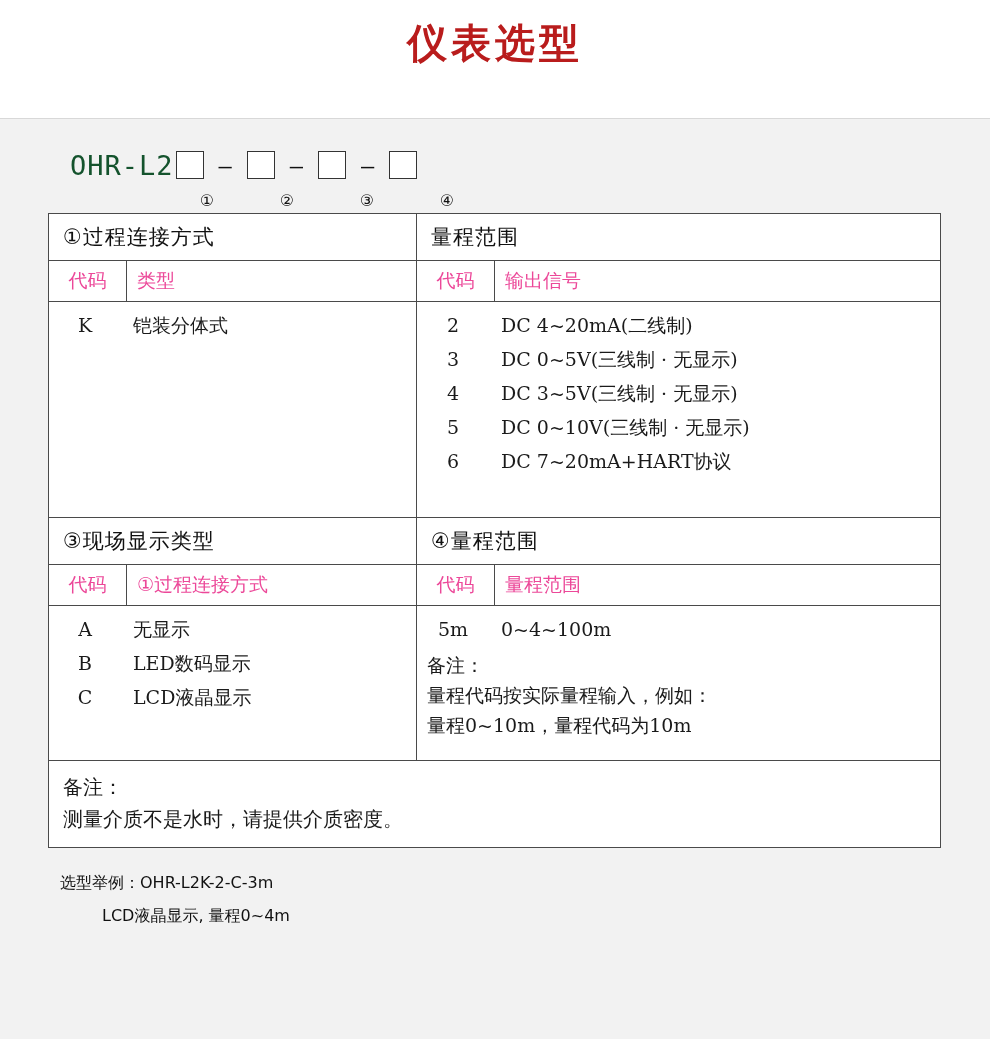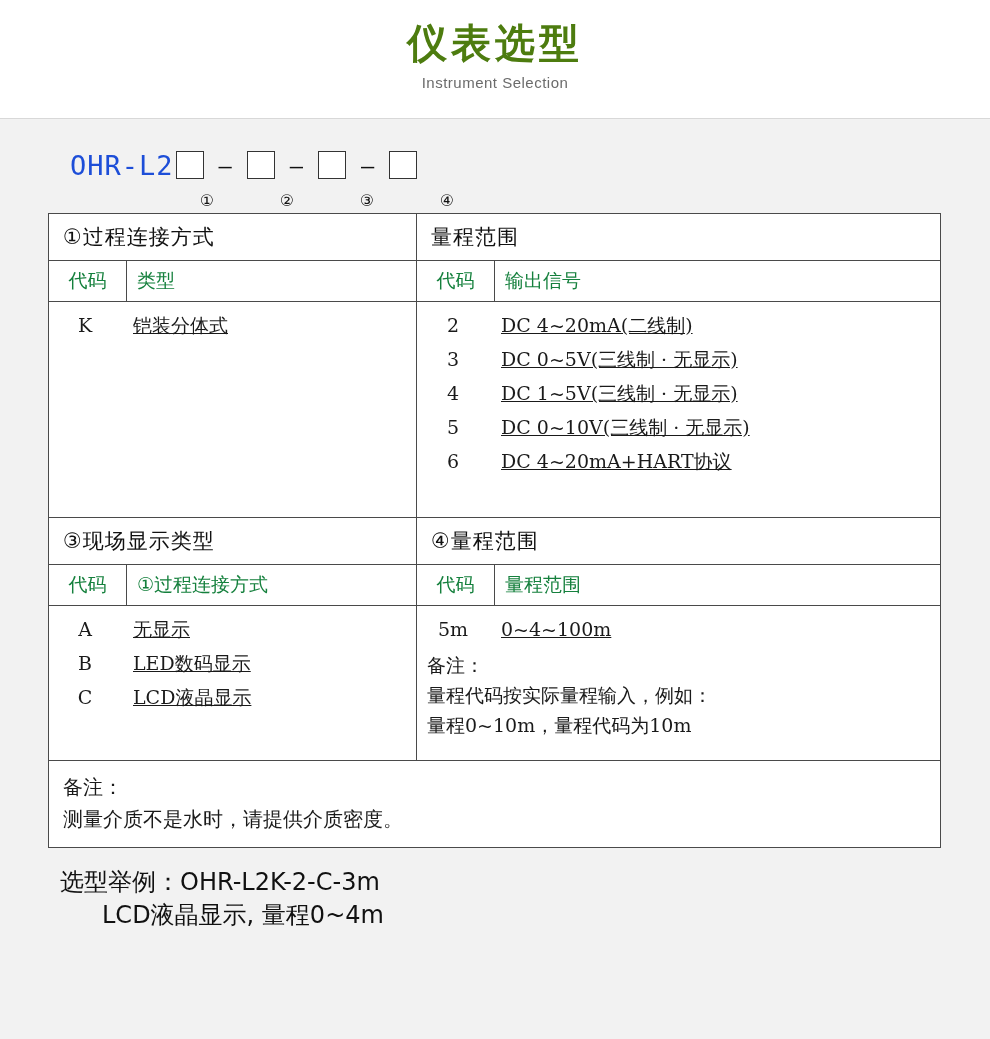--- a/index.html
+++ b/index.html
@@ -27,21 +27,21 @@
     border-bottom: 1px solid #d8d8d8;
     text-align: center;
     box-sizing: border-box;
     padding-top: 18px;
   }
   .header .title-cn {
     font-family: "DejaVu Sans", "Liberation Sans", sans-serif;
     font-size: 40px;
     font-weight: bold;
     letter-spacing: 4px;
-    color: #4d7c0f;
+    color: #b91c1c;
     line-height: 50px;
   }
   .header .title-en {
     font-family: "Liberation Sans", sans-serif;
     font-size: 15px;
     color: #6b6b6b;
     letter-spacing: 0.5px;
     margin-top: 6px;
   }
   
@@ -53,21 +53,21 @@
   }
   .code-line {
     display: flex;
     align-items: center;
     height: 40px;
   }
   .code-prefix {
     font-family: "DejaVu Sans Mono", "Liberation Mono", monospace;
     font-size: 27px;
     letter-spacing: 1px;
-    color: #1d4ed8;
+    color: #14532d;
   }
   .code-box {
     display: inline-block;
     width: 26px;
     height: 26px;
     border: 1px solid #333;
     background: #fff;
     margin: 0 2px;
   }
   .code-dash {
@@ -108,73 +108,71 @@
     font-size: 21px;
     font-weight: normal;
     padding: 9px 0 9px 14px !important;
     color: #111;
     letter-spacing: 1px;
   }
   .col-head {
     font-family: "DejaVu Sans", "Liberation Sans", sans-serif;
     font-size: 19px;
     padding: 7px 0 7px 10px !important;
-    color: #15803d;
+    color: #ec4899;
   }
   .col-head.centered { text-align: center; padding-left: 0 !important; }
   .rows-wrap { padding: 6px 0 10px 0; }
   .row-line {
     display: flex;
     line-height: 34px;
     height: 34px;
   }
   .row-code {
     width: 72px;
     text-align: center;
     flex: none;
     font-family: "DejaVu Serif", "Liberation Serif", serif;
     font-size: 19px;
   }
   .row-text {
     padding-left: 12px;
     font-family: "DejaVu Serif", "Liberation Serif", serif;
     font-size: 19px;
     white-space: nowrap;
-    text-decoration: underline;
   }
   .note-block {
     font-family: "DejaVu Serif", "Liberation Serif", serif;
     font-size: 19px;
     line-height: 30px;
     padding: 4px 8px 10px 10px;
   }
   .bottom-note {
     font-family: "DejaVu Serif", "Liberation Serif", serif;
     font-size: 20px;
     line-height: 32px;
     padding: 10px 0 12px 14px;
   }
   
   .example {
     margin: 18px 0 0 60px;
     font-family: "DejaVu Sans", "Liberation Sans", sans-serif;
-    font-size: 24px;
+    font-size: 16px;
     line-height: 33px;
     color: #111;
   }
   .example .indent { padding-left: 42px; display: block; }
 </style>
 </head>
 <body>
 
 <div class="page">
 
   <div class="header">
     <div class="title-cn">仪表选型</div>
-    <div class="title-en">Instrument Selection</div>
   </div>
 
   <div class="code-area">
     <div class="code-line">
       <span class="code-prefix">OHR-L2</span>
       <span class="code-box"></span>
       <span class="code-dash">–</span>
       <span class="code-box"></span>
       <span class="code-dash">–</span>
       <span class="code-box"></span>
@@ -224,29 +222,29 @@
           <div class="row-line">
             <div class="row-code">2</div>
             <div class="row-text">DC 4~20mA(二线制)</div>
           </div>
           <div class="row-line">
             <div class="row-code">3</div>
             <div class="row-text">DC 0~5V(三线制 · 无显示)</div>
           </div>
           <div class="row-line">
             <div class="row-code">4</div>
-            <div class="row-text">DC 1~5V(三线制 · 无显示)</div>
+            <div class="row-text">DC 3~5V(三线制 · 无显示)</div>
           </div>
           <div class="row-line">
             <div class="row-code">5</div>
             <div class="row-text">DC 0~10V(三线制 · 无显示)</div>
           </div>
           <div class="row-line">
             <div class="row-code">6</div>
-            <div class="row-text">DC 4~20mA+HART协议</div>
+            <div class="row-text">DC 7~20mA+HART协议</div>
           </div>
         </div>
       </td>
     </tr>
 
     <tr>
       <td colspan="2" class="sec-head">③现场显示类型</td>
       <td colspan="2" class="sec-head">④量程范围</td>
     </tr>
 

